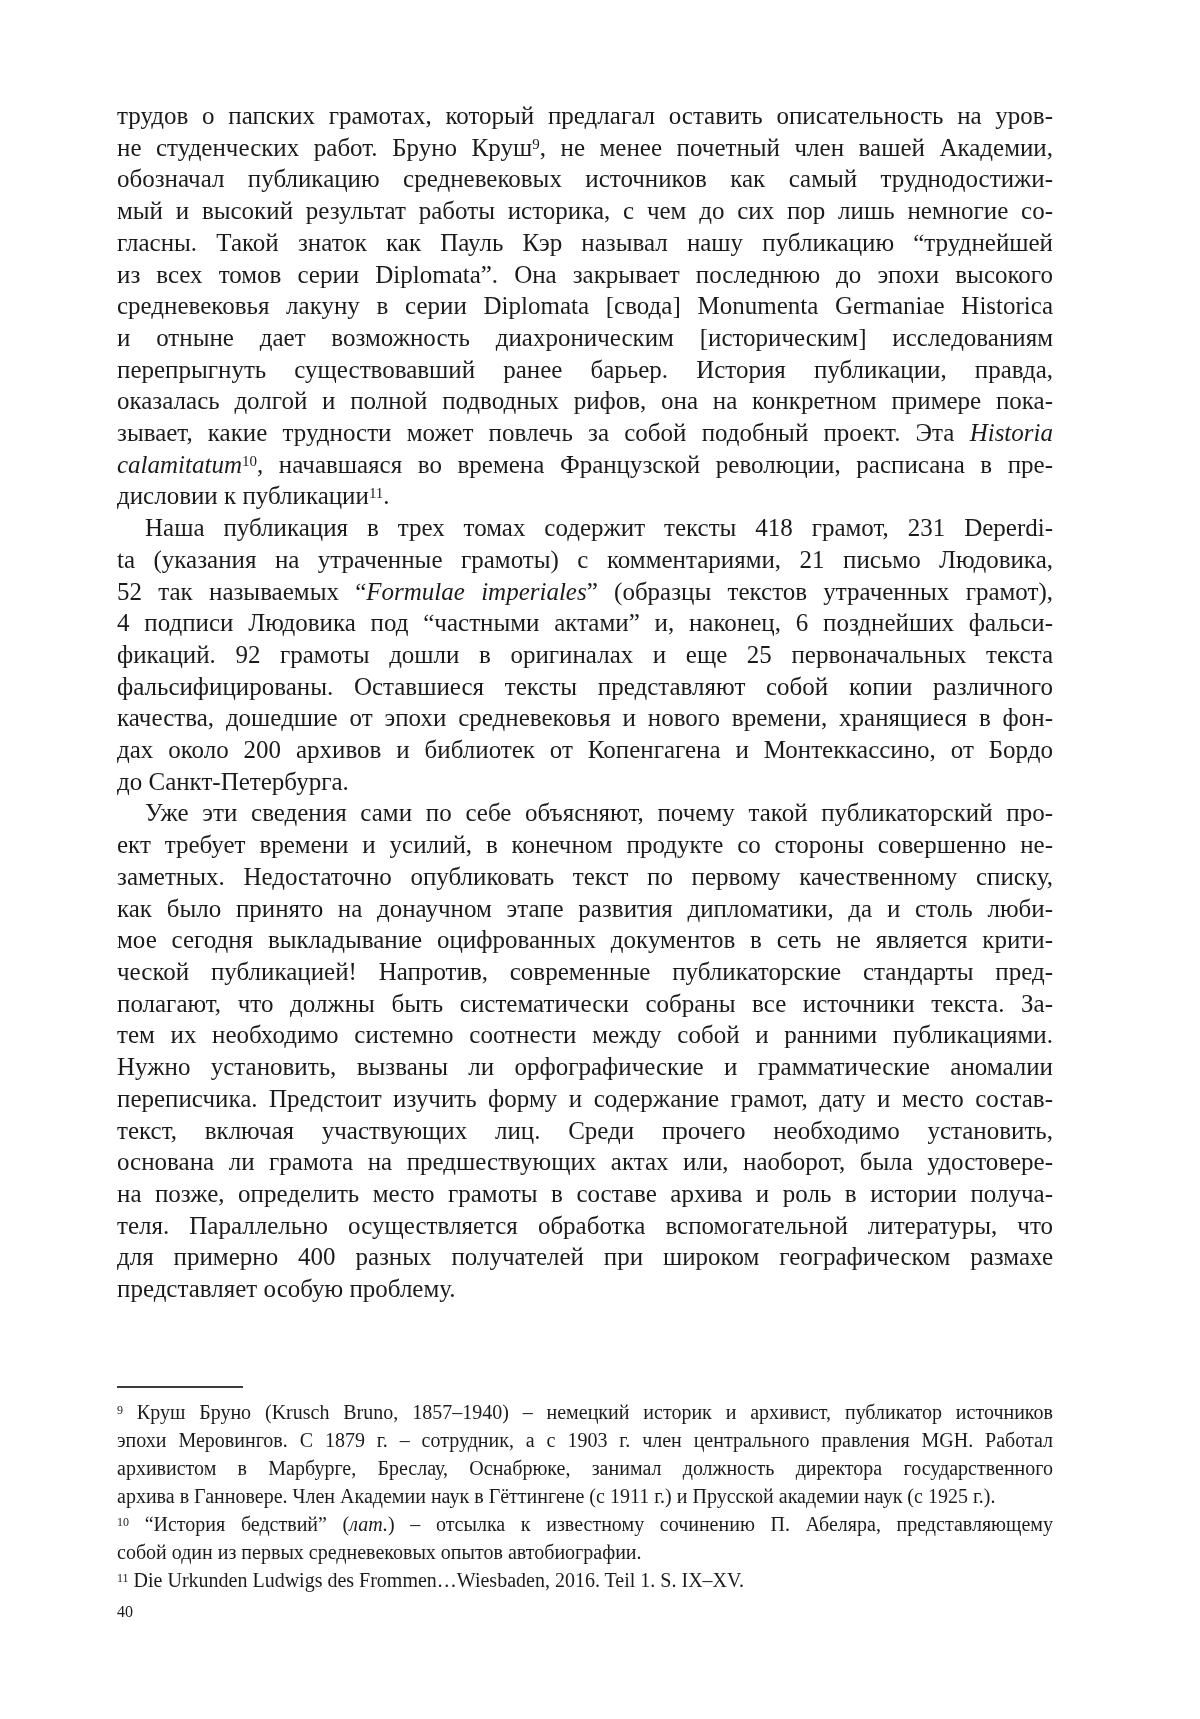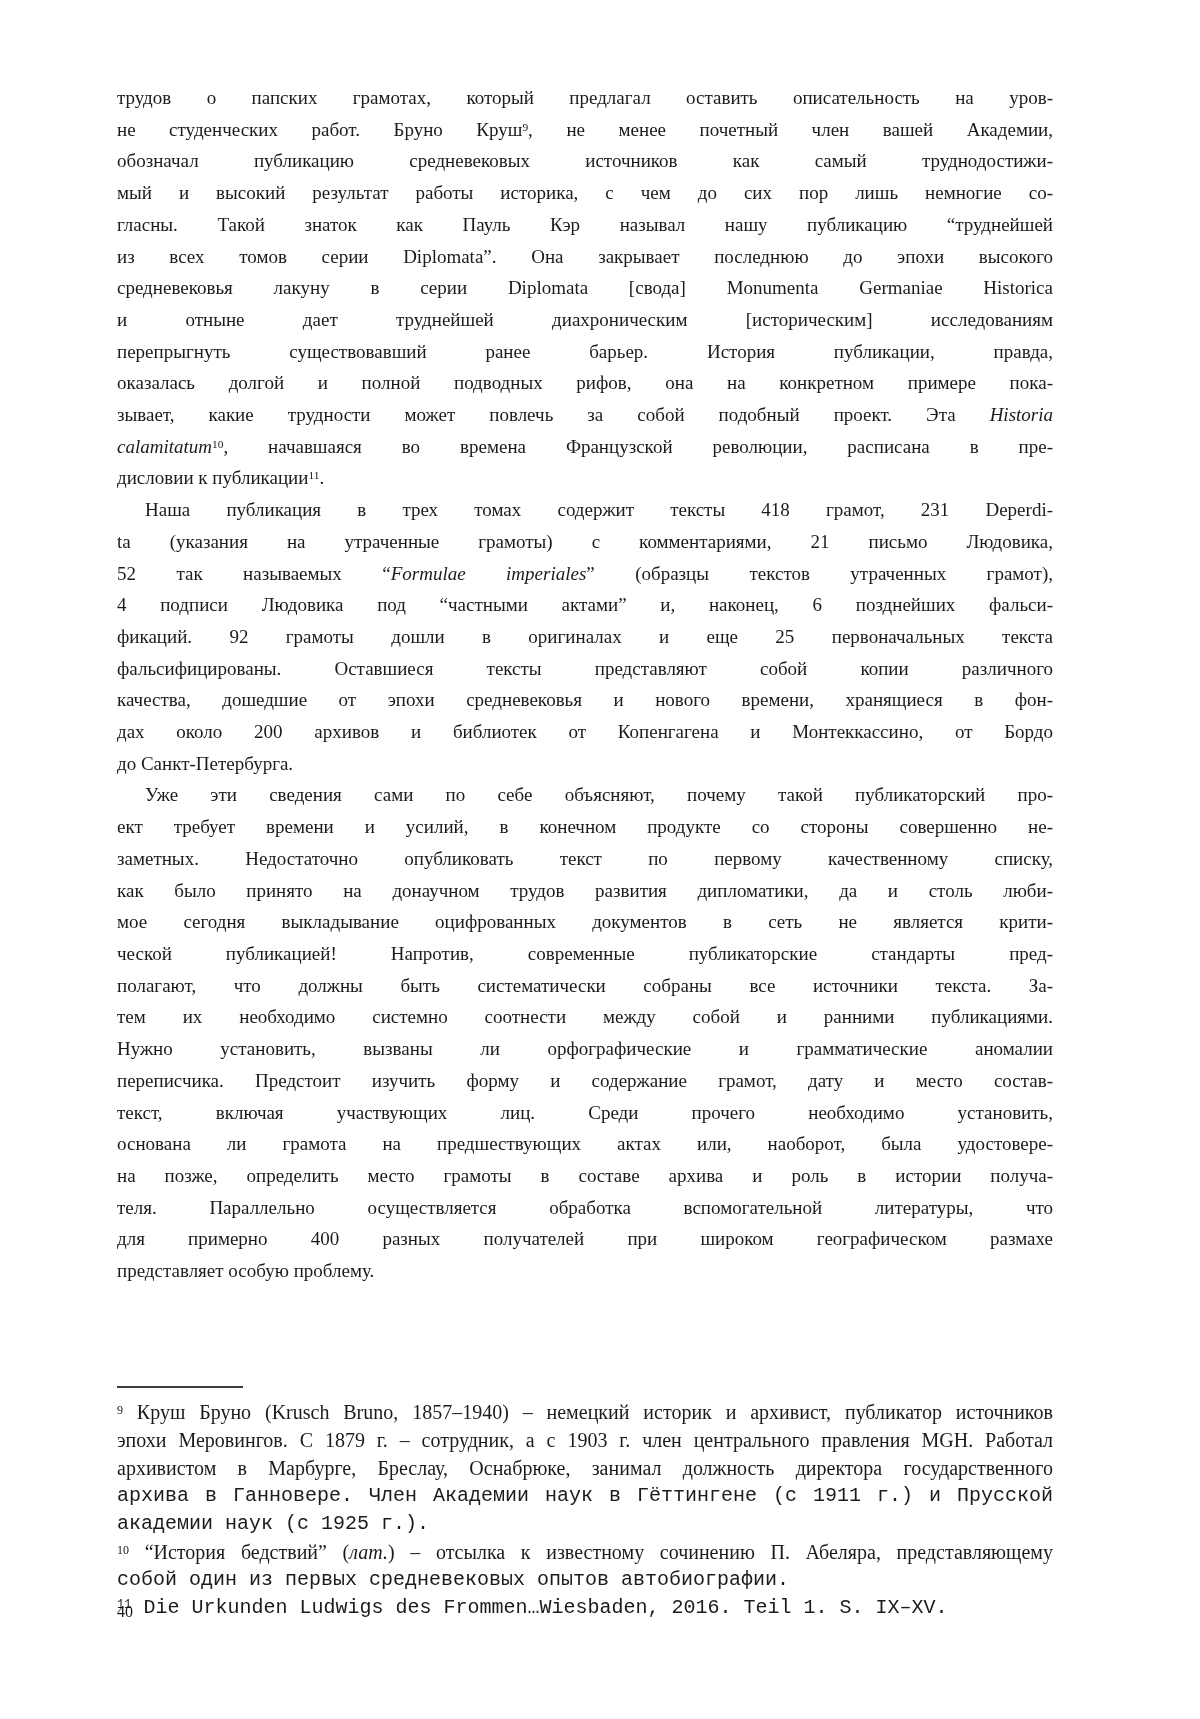--- a/index.html
+++ b/index.html
@@ -12,23 +12,23 @@
     height: 1719px;
     margin: 0 auto;
     background: #ffffff;
     overflow: hidden;
     font-family: "Liberation Serif", "DejaVu Serif", serif;
     color: #1b1b1b;
   }
   .body-text {
     position: absolute;
     left: 117px;
-    top: 82px;
+    top: 100px;
     width: 936px;
-    font-size: 19px;
+    font-size: 25px;
     line-height: 31.7px;
   }
   .body-text .line {
     text-align: justify;
     text-align-last: justify;
   }
   .body-text .line.para-end {
     text-align-last: left;
   }
   .line.indent {
@@ -57,21 +57,20 @@
     width: 936px;
     font-size: 20px;
     line-height: 28px;
   }
   .footnotes .line {
     text-align: justify;
     text-align-last: justify;
   }
   .footnotes .line.fn-end {
     text-align-last: left;
-    font-family: Liberation Mono, monospace;
   }
   .page-num {
     position: absolute;
     left: 117px;
     top: 1600px;
     font-size: 16px;
     line-height: 24px;
   }
 </style>
 </head>
@@ -79,39 +78,39 @@
 
 <div class="page">
   <div class="body-text" id="body-text">
       <div class="line">трудов о папских грамотах, который предлагал оставить описательность на уров-</div>
       <div class="line">не студенческих работ. Бруно Круш<sup>9</sup>, не менее почетный член вашей Академии,</div>
       <div class="line">обозначал публикацию средневековых источников как самый труднодостижи-</div>
       <div class="line">мый и высокий результат работы историка, с чем до сих пор лишь немногие со-</div>
       <div class="line">гласны. Такой знаток как Пауль Кэр называл нашу публикацию “труднейшей</div>
       <div class="line">из всех томов серии Diplomata”. Она закрывает последнюю до эпохи высокого</div>
       <div class="line">средневековья лакуну в серии Diplomata [свода] Monumenta Germaniae Historica</div>
-      <div class="line">и отныне дает труднейшей диахроническим [историческим] исследованиям</div>
+      <div class="line">и отныне дает возможность диахроническим [историческим] исследованиям</div>
       <div class="line">перепрыгнуть существовавший ранее барьер. История публикации, правда,</div>
       <div class="line">оказалась долгой и полной подводных рифов, она на конкретном примере пока-</div>
       <div class="line">зывает, какие трудности может повлечь за собой подобный проект. Эта <i>Historia</i></div>
       <div class="line"><i>calamitatum</i><sup>10</sup>, начавшаяся во времена Французской революции, расписана в пре-</div>
       <div class="line para-end">дисловии к публикации<sup>11</sup>.</div>
       <div class="line indent">Наша публикация в трех томах содержит тексты 418 грамот, 231 Deperdi-</div>
       <div class="line">ta (указания на утраченные грамоты) с комментариями, 21 письмо Людовика,</div>
       <div class="line">52 так называемых “<i>Formulae imperiales</i>” (образцы текстов утраченных грамот),</div>
       <div class="line">4 подписи Людовика под “частными актами” и, наконец, 6 позднейших фальси-</div>
       <div class="line">фикаций. 92 грамоты дошли в оригиналах и еще 25 первоначальных текста</div>
       <div class="line">фальсифицированы. Оставшиеся тексты представляют собой копии различного</div>
       <div class="line">качества, дошедшие от эпохи средневековья и нового времени, хранящиеся в фон-</div>
       <div class="line">дах около 200 архивов и библиотек от Копенгагена и Монтеккассино, от Бордо</div>
       <div class="line para-end">до Санкт-Петербурга.</div>
       <div class="line indent">Уже эти сведения сами по себе объясняют, почему такой публикаторский про-</div>
       <div class="line">ект требует времени и усилий, в конечном продукте со стороны совершенно не-</div>
       <div class="line">заметных. Недостаточно опубликовать текст по первому качественному списку,</div>
-      <div class="line">как было принято на донаучном трудов развития дипломатики, да и столь люби-</div>
+      <div class="line">как было принято на донаучном этапе развития дипломатики, да и столь люби-</div>
       <div class="line">мое сегодня выкладывание оцифрованных документов в сеть не является крити-</div>
       <div class="line">ческой публикацией! Напротив, современные публикаторские стандарты пред-</div>
       <div class="line">полагают, что должны быть систематически собраны все источники текста. За-</div>
       <div class="line">тем их необходимо системно соотнести между собой и ранними публикациями.</div>
       <div class="line">Нужно установить, вызваны ли орфографические и грамматические аномалии</div>
       <div class="line">переписчика. Предстоит изучить форму и содержание грамот, дату и место состав-</div>
       <div class="line">текст, включая участвующих лиц. Среди прочего необходимо установить,</div>
       <div class="line">основана ли грамота на предшествующих актах или, наоборот, была удостовере-</div>
       <div class="line">на позже, определить место грамоты в составе архива и роль в истории получа-</div>
       <div class="line">теля. Параллельно осуществляется обработка вспомогательной литературы, что</div>

